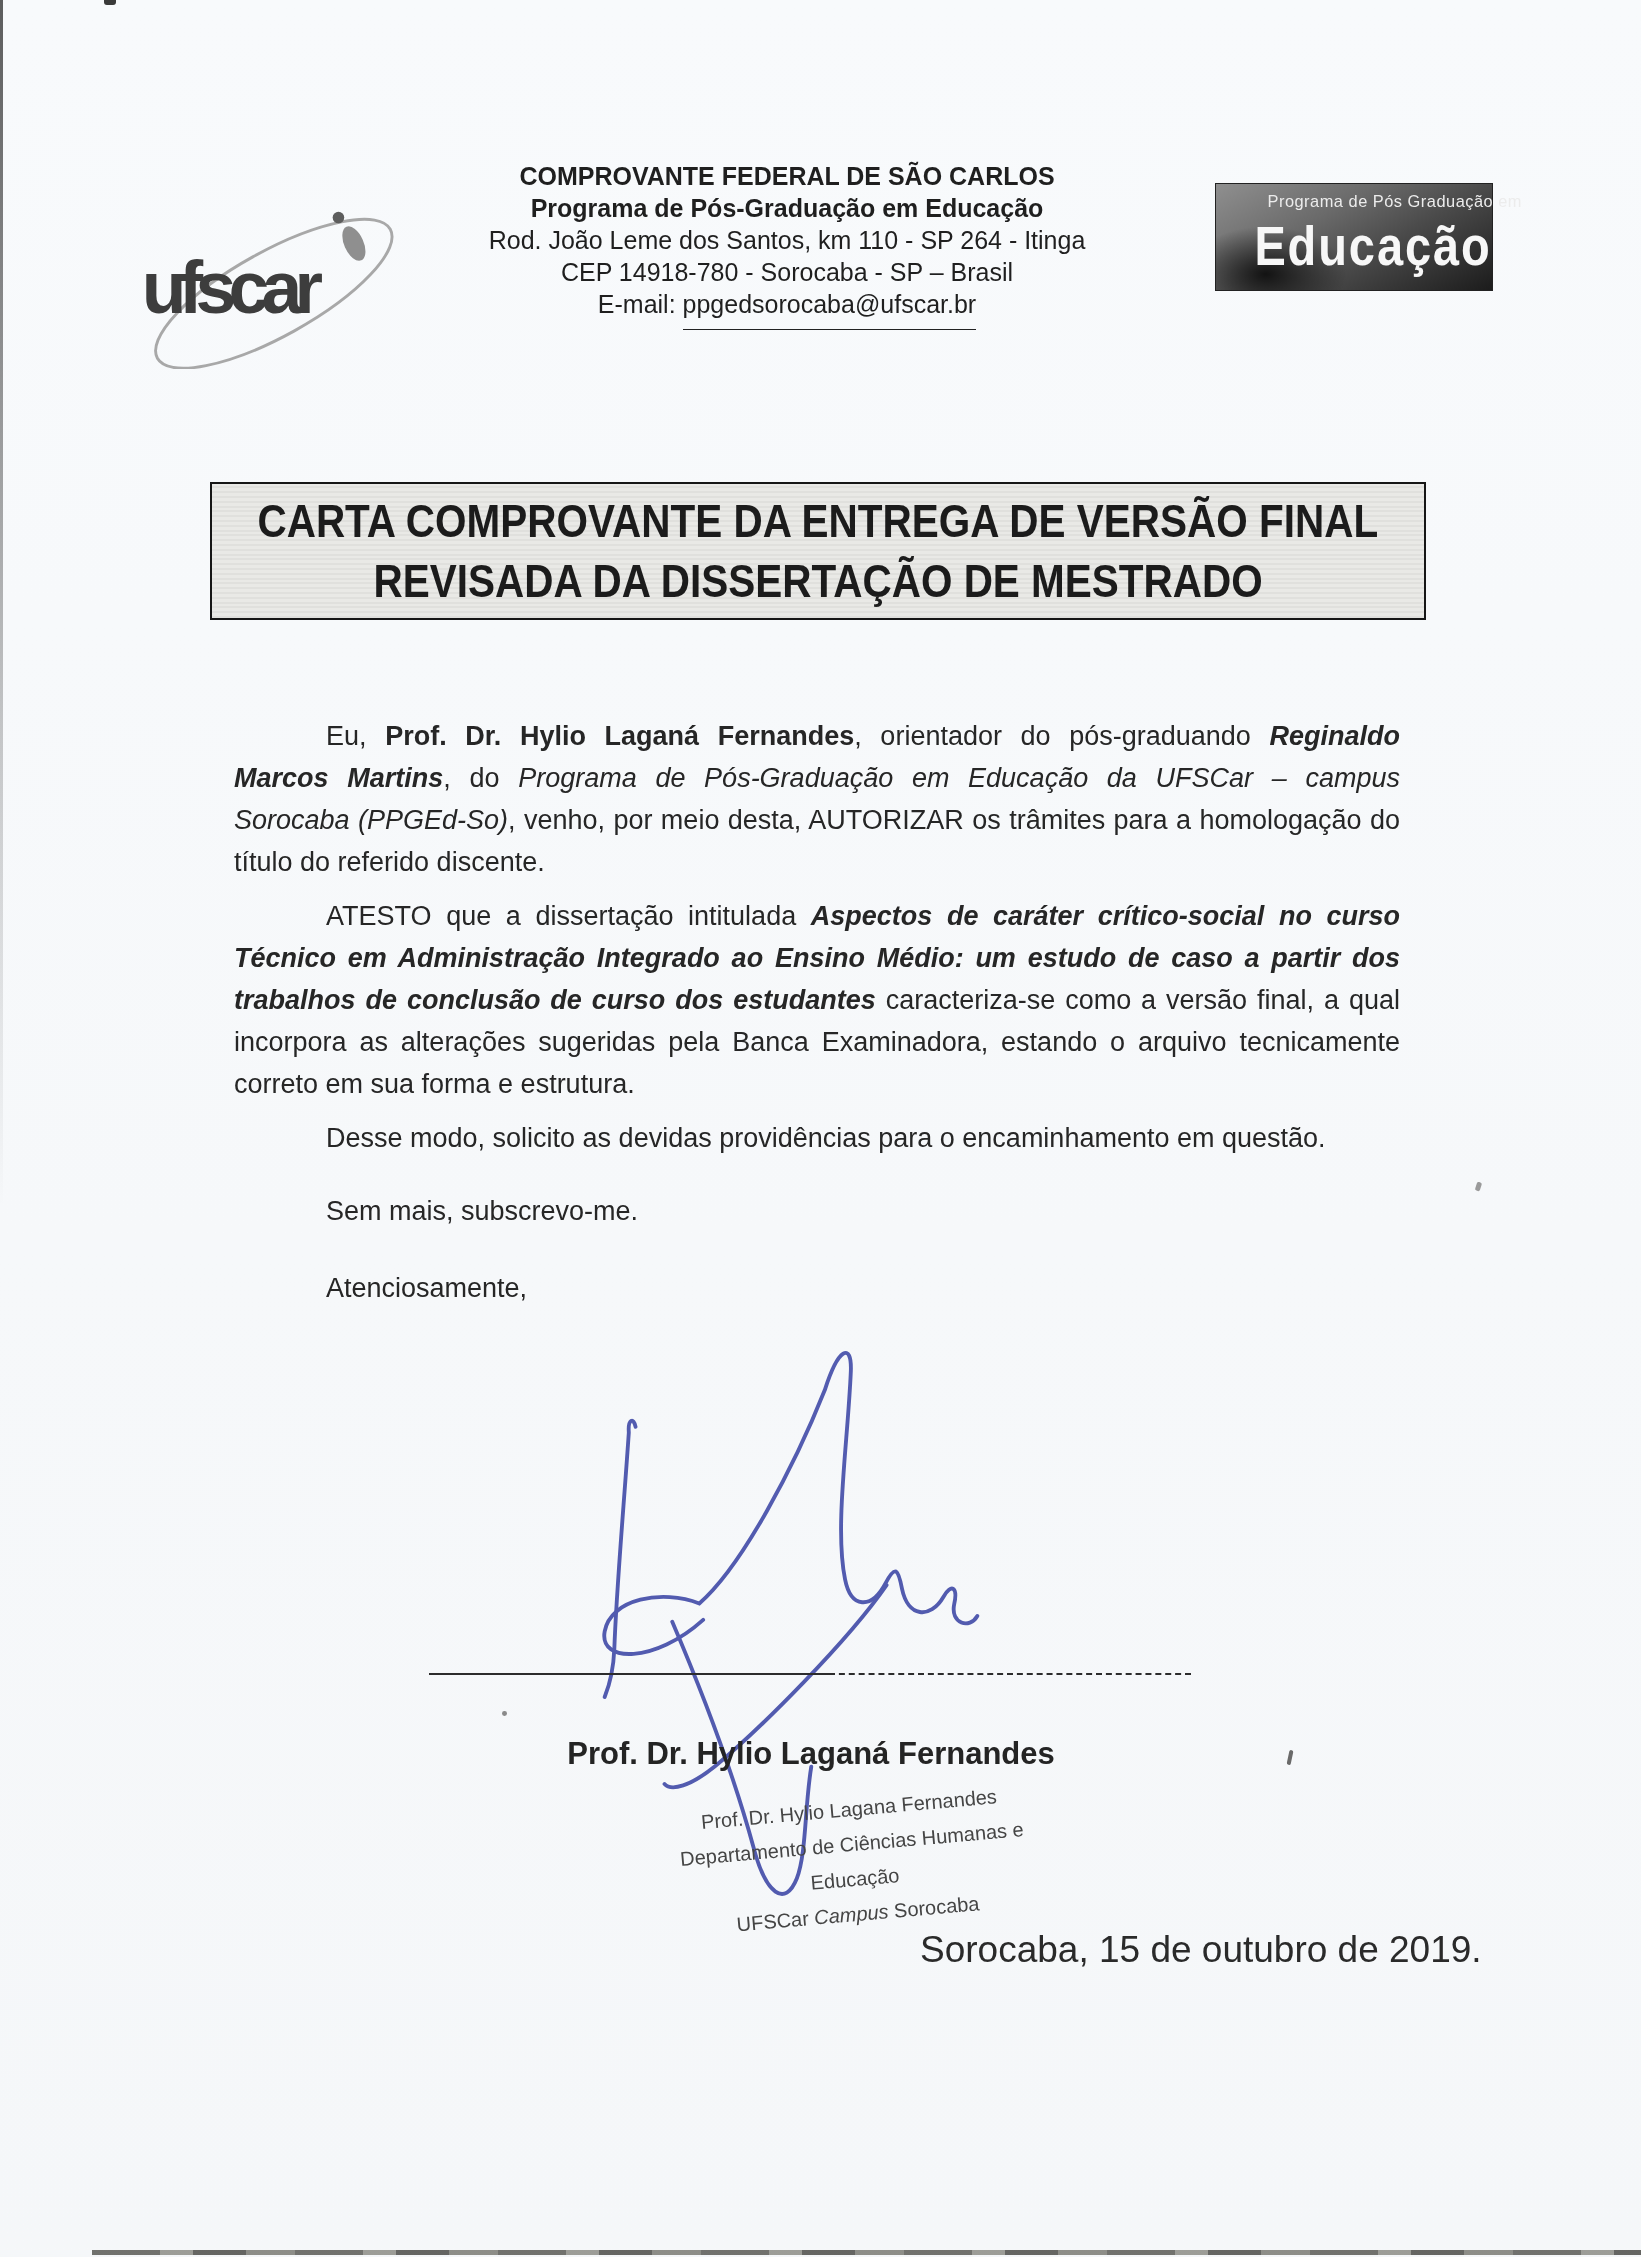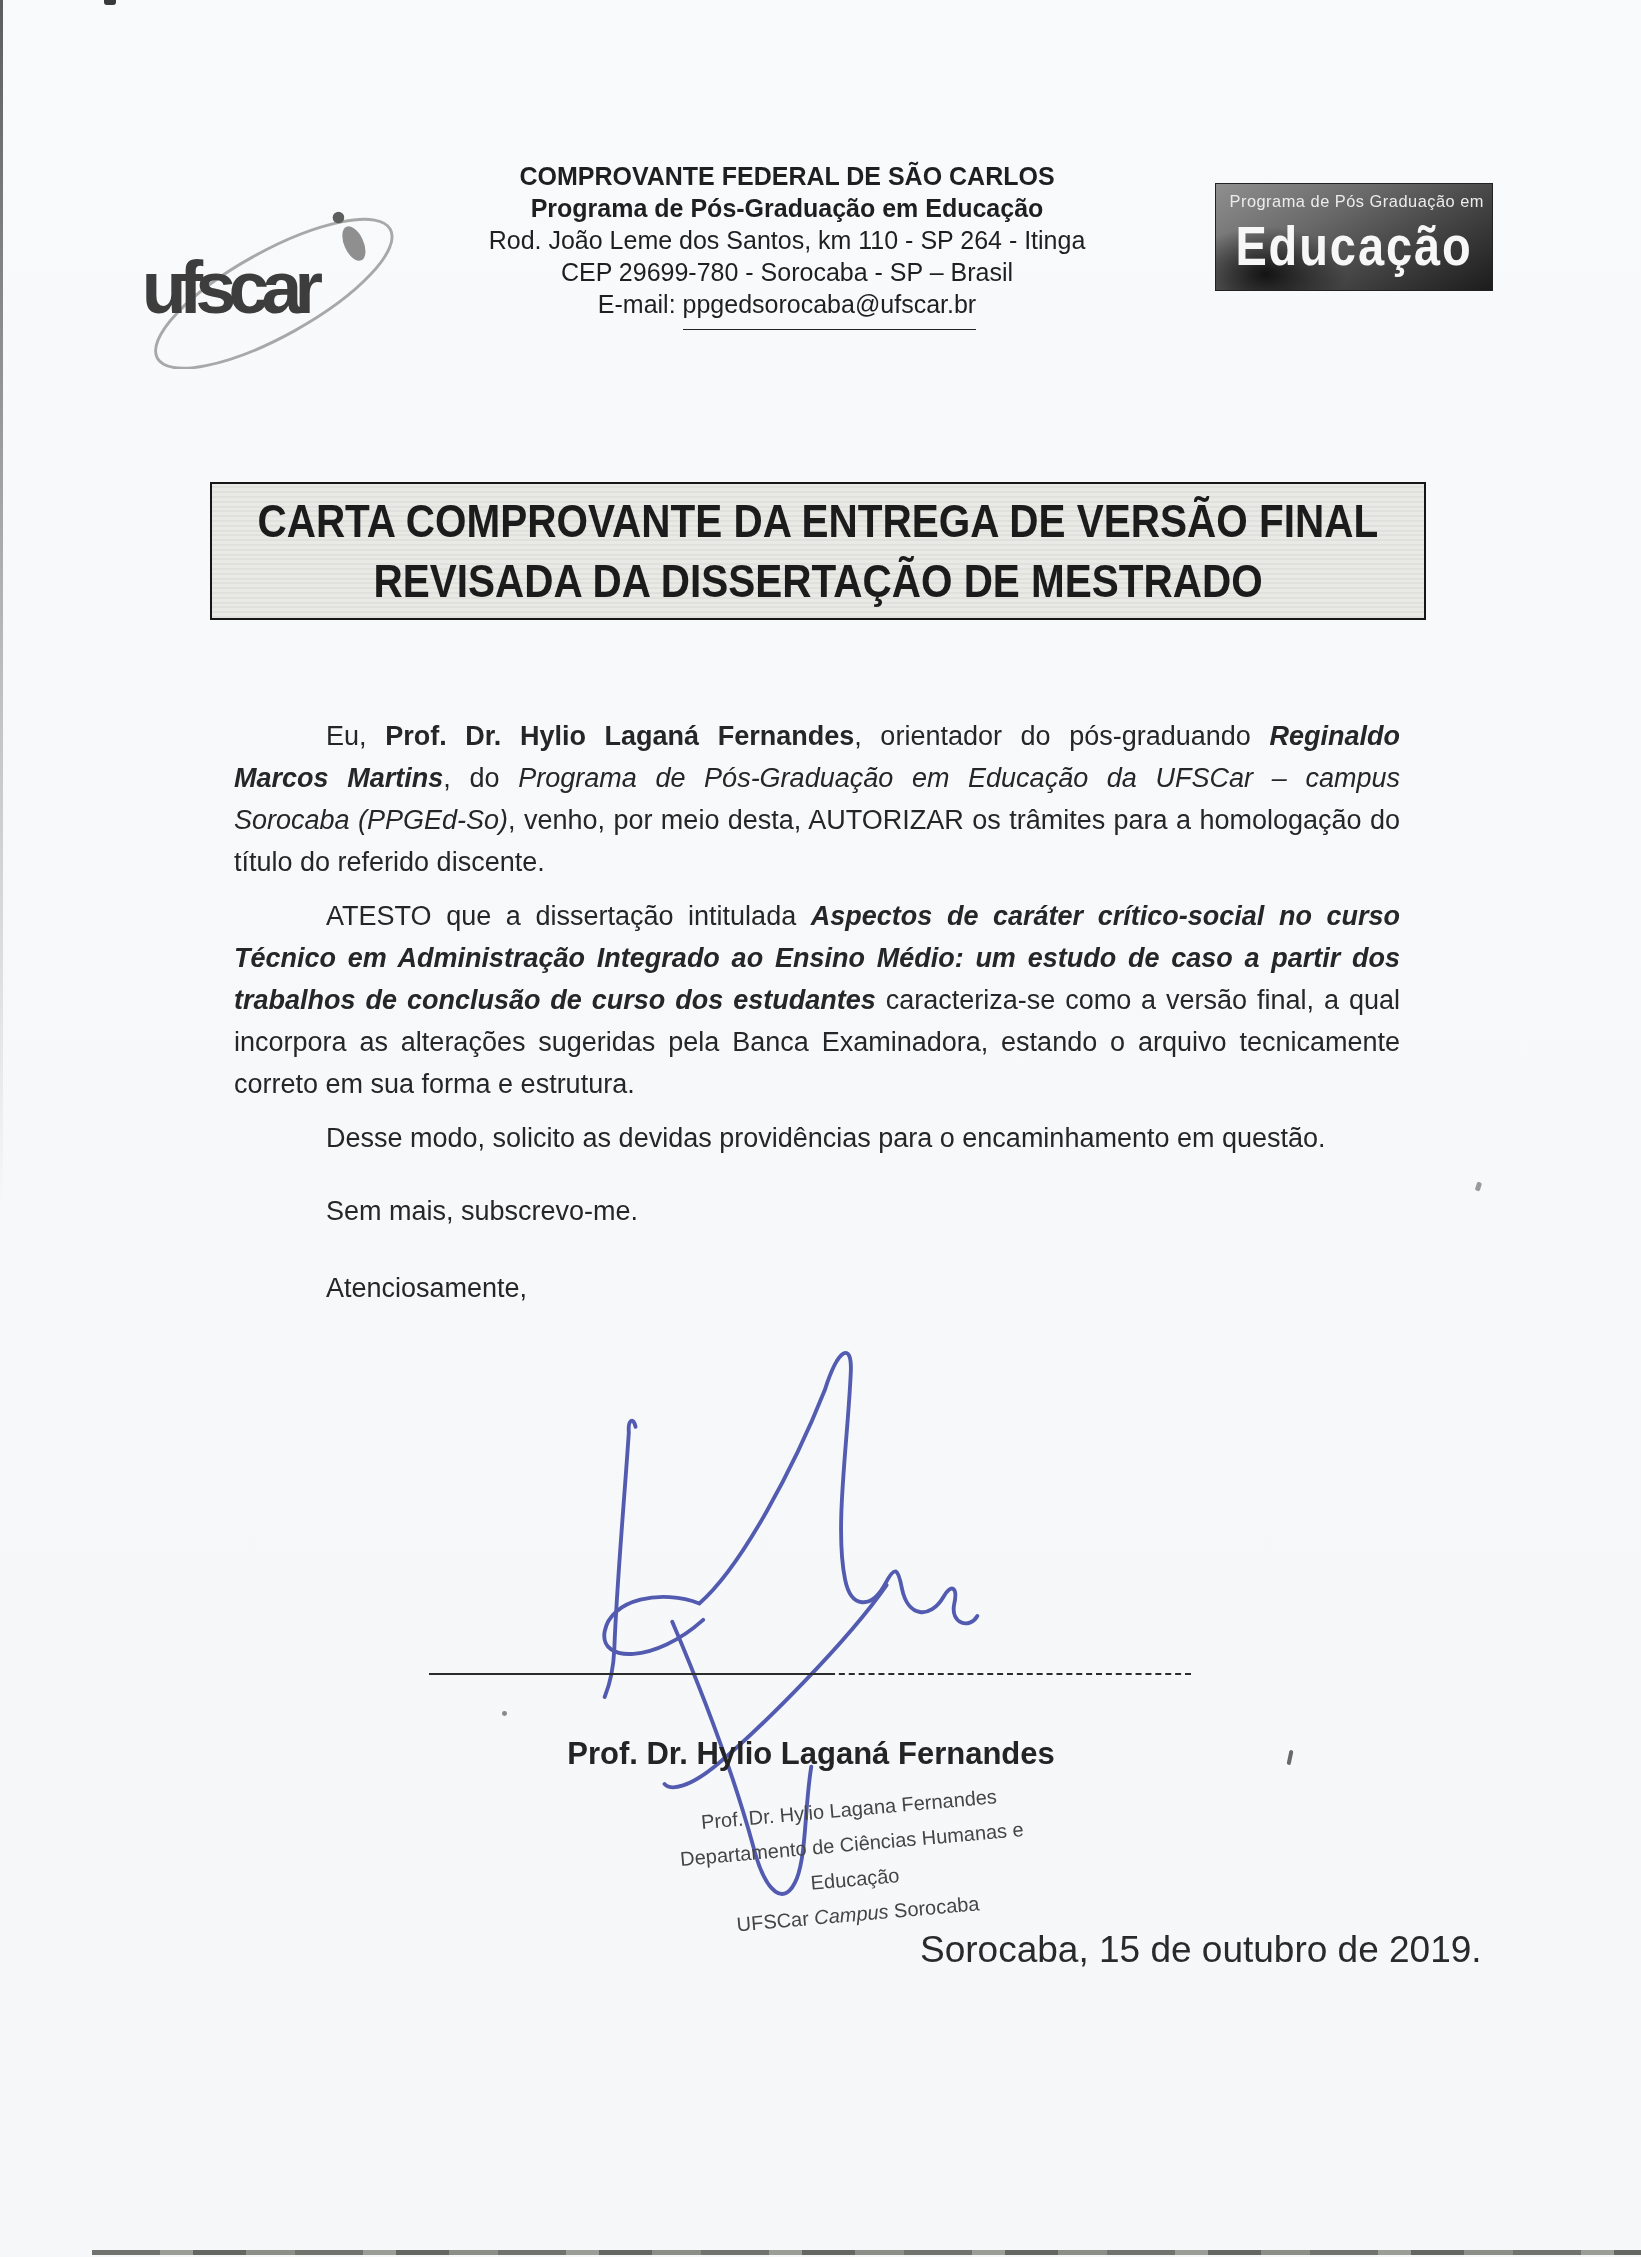--- a/index.html
+++ b/index.html
@@ -25,21 +25,21 @@
   .lh-bold{font-weight:bold;}
   .lh-campus-it{font-weight:bold;font-style:italic;}
   .email-underline{border-bottom:1.9px solid #222;padding-bottom:11px;}
 
   .ufscar-logo{position:absolute;left:124px;top:205px;}
 
   .edu-badge{position:absolute;left:1215px;top:183px;width:278px;height:108px;
     background:
       radial-gradient(ellipse 116px 68px at 18% 85%, rgba(0,0,0,.8), rgba(0,0,0,0) 70%),
       linear-gradient(150deg,#8f8f8f 0%,#6a6a6a 35%,#4a4a4a 60%,#1c1c1c 100%);
-    border:1px solid #222; box-sizing:border-box;}
+    border:1px solid #222; box-sizing:border-box;padding-left:38px;}
   .edu-badge-small{margin:7.7px 0 0 13.5px;font-size:16.4px;color:#ececec;letter-spacing:0.5px;white-space:nowrap;}
   .edu-badge-big{margin-top:1.9px;text-align:center;font-size:47px;font-weight:bold;color:#f7f7f7;
     letter-spacing:1.9px;transform:scale(1.0,1.18);transform-origin:center top;white-space:nowrap;}
 
   
   .title-box{position:absolute;left:210px;top:482px;width:1216px;height:138px;
     background:#e9e9e6;border:2.9px solid #161616;box-sizing:border-box;
     display:flex;flex-direction:column;justify-content:center;align-items:center;}
   .title-box::after{content:"";position:absolute;inset:0;
     background:repeating-linear-gradient(0deg,rgba(0,0,0,.04) 0 1.9px,rgba(255,255,255,0) 1.9px 4.8px);pointer-events:none;}
@@ -86,21 +86,21 @@
     <ellipse cx="155" cy="92" rx="138" ry="44" fill="none" stroke="#a8a8a8" stroke-width="3" transform="rotate(-29 155 92)"></ellipse>
     <ellipse cx="238" cy="40" rx="10" ry="19" fill="#8f8f8f" transform="rotate(-24 238 40)"></ellipse>
     <circle cx="222" cy="13" r="6" fill="#5d5d5d"></circle>
     <text x="18" y="112" font-family="Liberation Sans, DejaVu Sans, sans-serif" font-size="76" font-weight="bold" fill="#3d3d3d" letter-spacing="-8">ufscar</text>
   </svg>
 
   <div class="letterhead-text">
     <div class="lh-bold">COMPROVANTE FEDERAL DE SÃO CARLOS</div>
     <div class="lh-bold">Programa de Pós-Graduação em Educação</div>
     <div>Rod. João Leme dos Santos, km 110 - SP 264 - Itinga</div>
-    <div>CEP 29699-780 - Sorocaba - SP – Brasil</div>
+    <div>CEP 14918-780 - Sorocaba - SP – Brasil</div>
     <div><span>E-mail: </span><span class="email-underline">ppgedsorocaba@ufscar.br</span></div>
   </div>
 
   <div class="edu-badge">
     <div class="edu-badge-small">Programa de Pós Graduação em</div>
     <div class="edu-badge-big">Educação</div>
   </div>
 
   <div class="title-box">
     <div class="title-line">CARTA COMPROVANTE DA ENTREGA DE VERSÃO FINAL</div>

